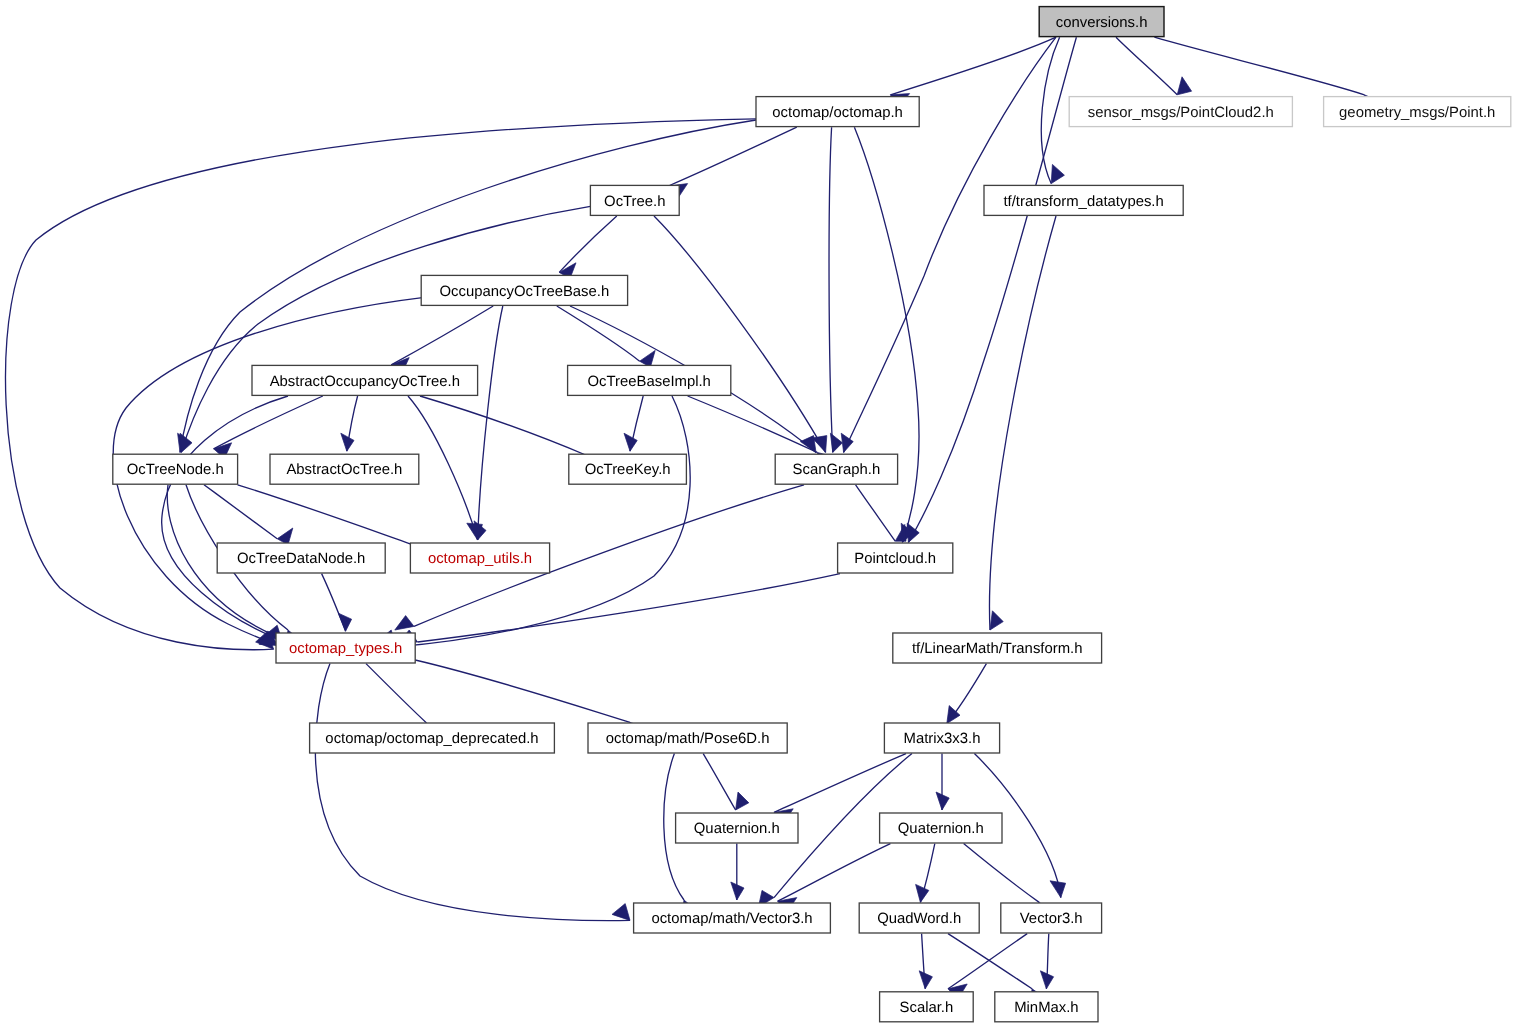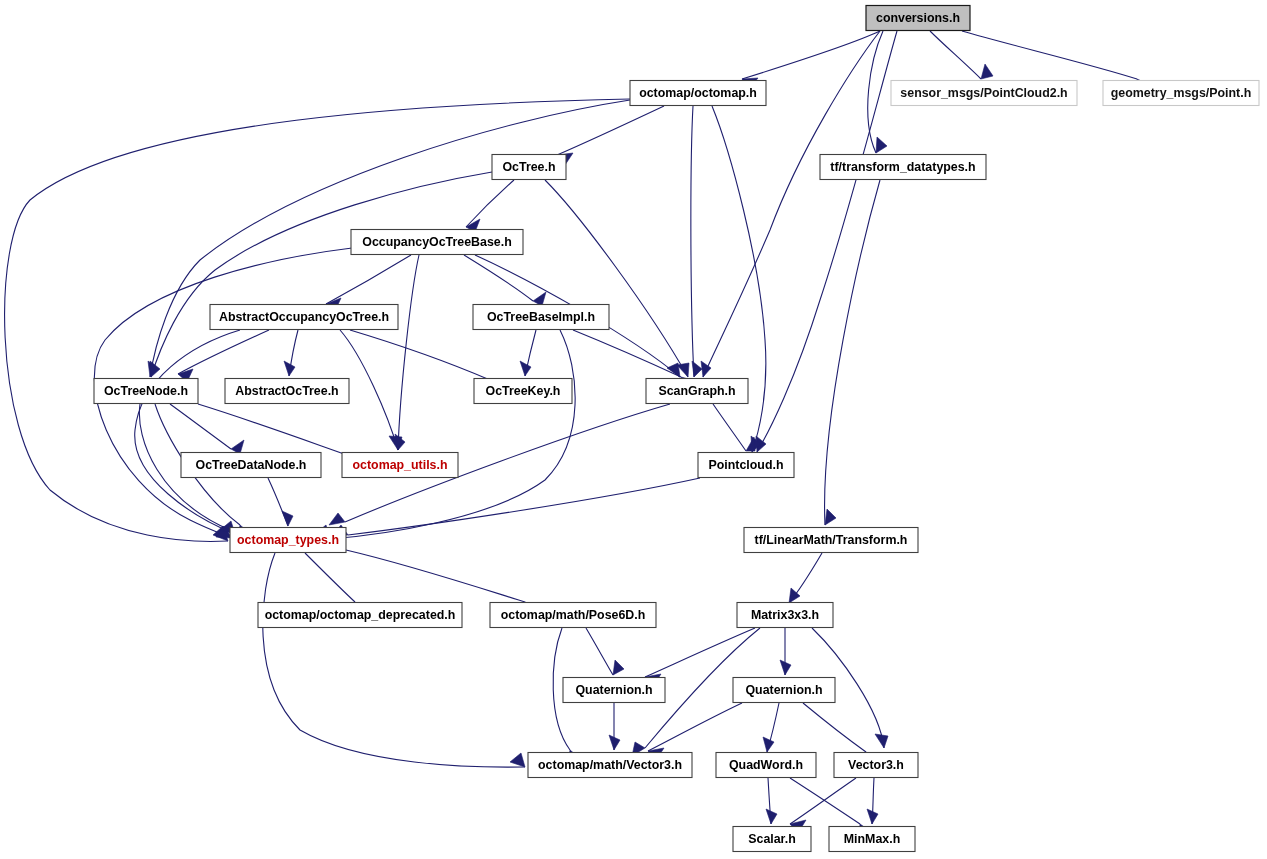--- a/index.html
+++ b/index.html
@@ -10,21 +10,20 @@
   body {
     width: 1267px;
     height: 859px;
     font-family: "Liberation Sans", sans-serif;
     overflow: hidden;
   }
   #graph-root {
     position: relative;
     width: 1267px;
     height: 743px;
-    font-weight: bold;
   }
   svg#graph-svg {
     position: absolute;
     top: 0;
     left: 0;
     width: 1267px;
     height: 859px;
     display: block;
   }
   .edge-path {

